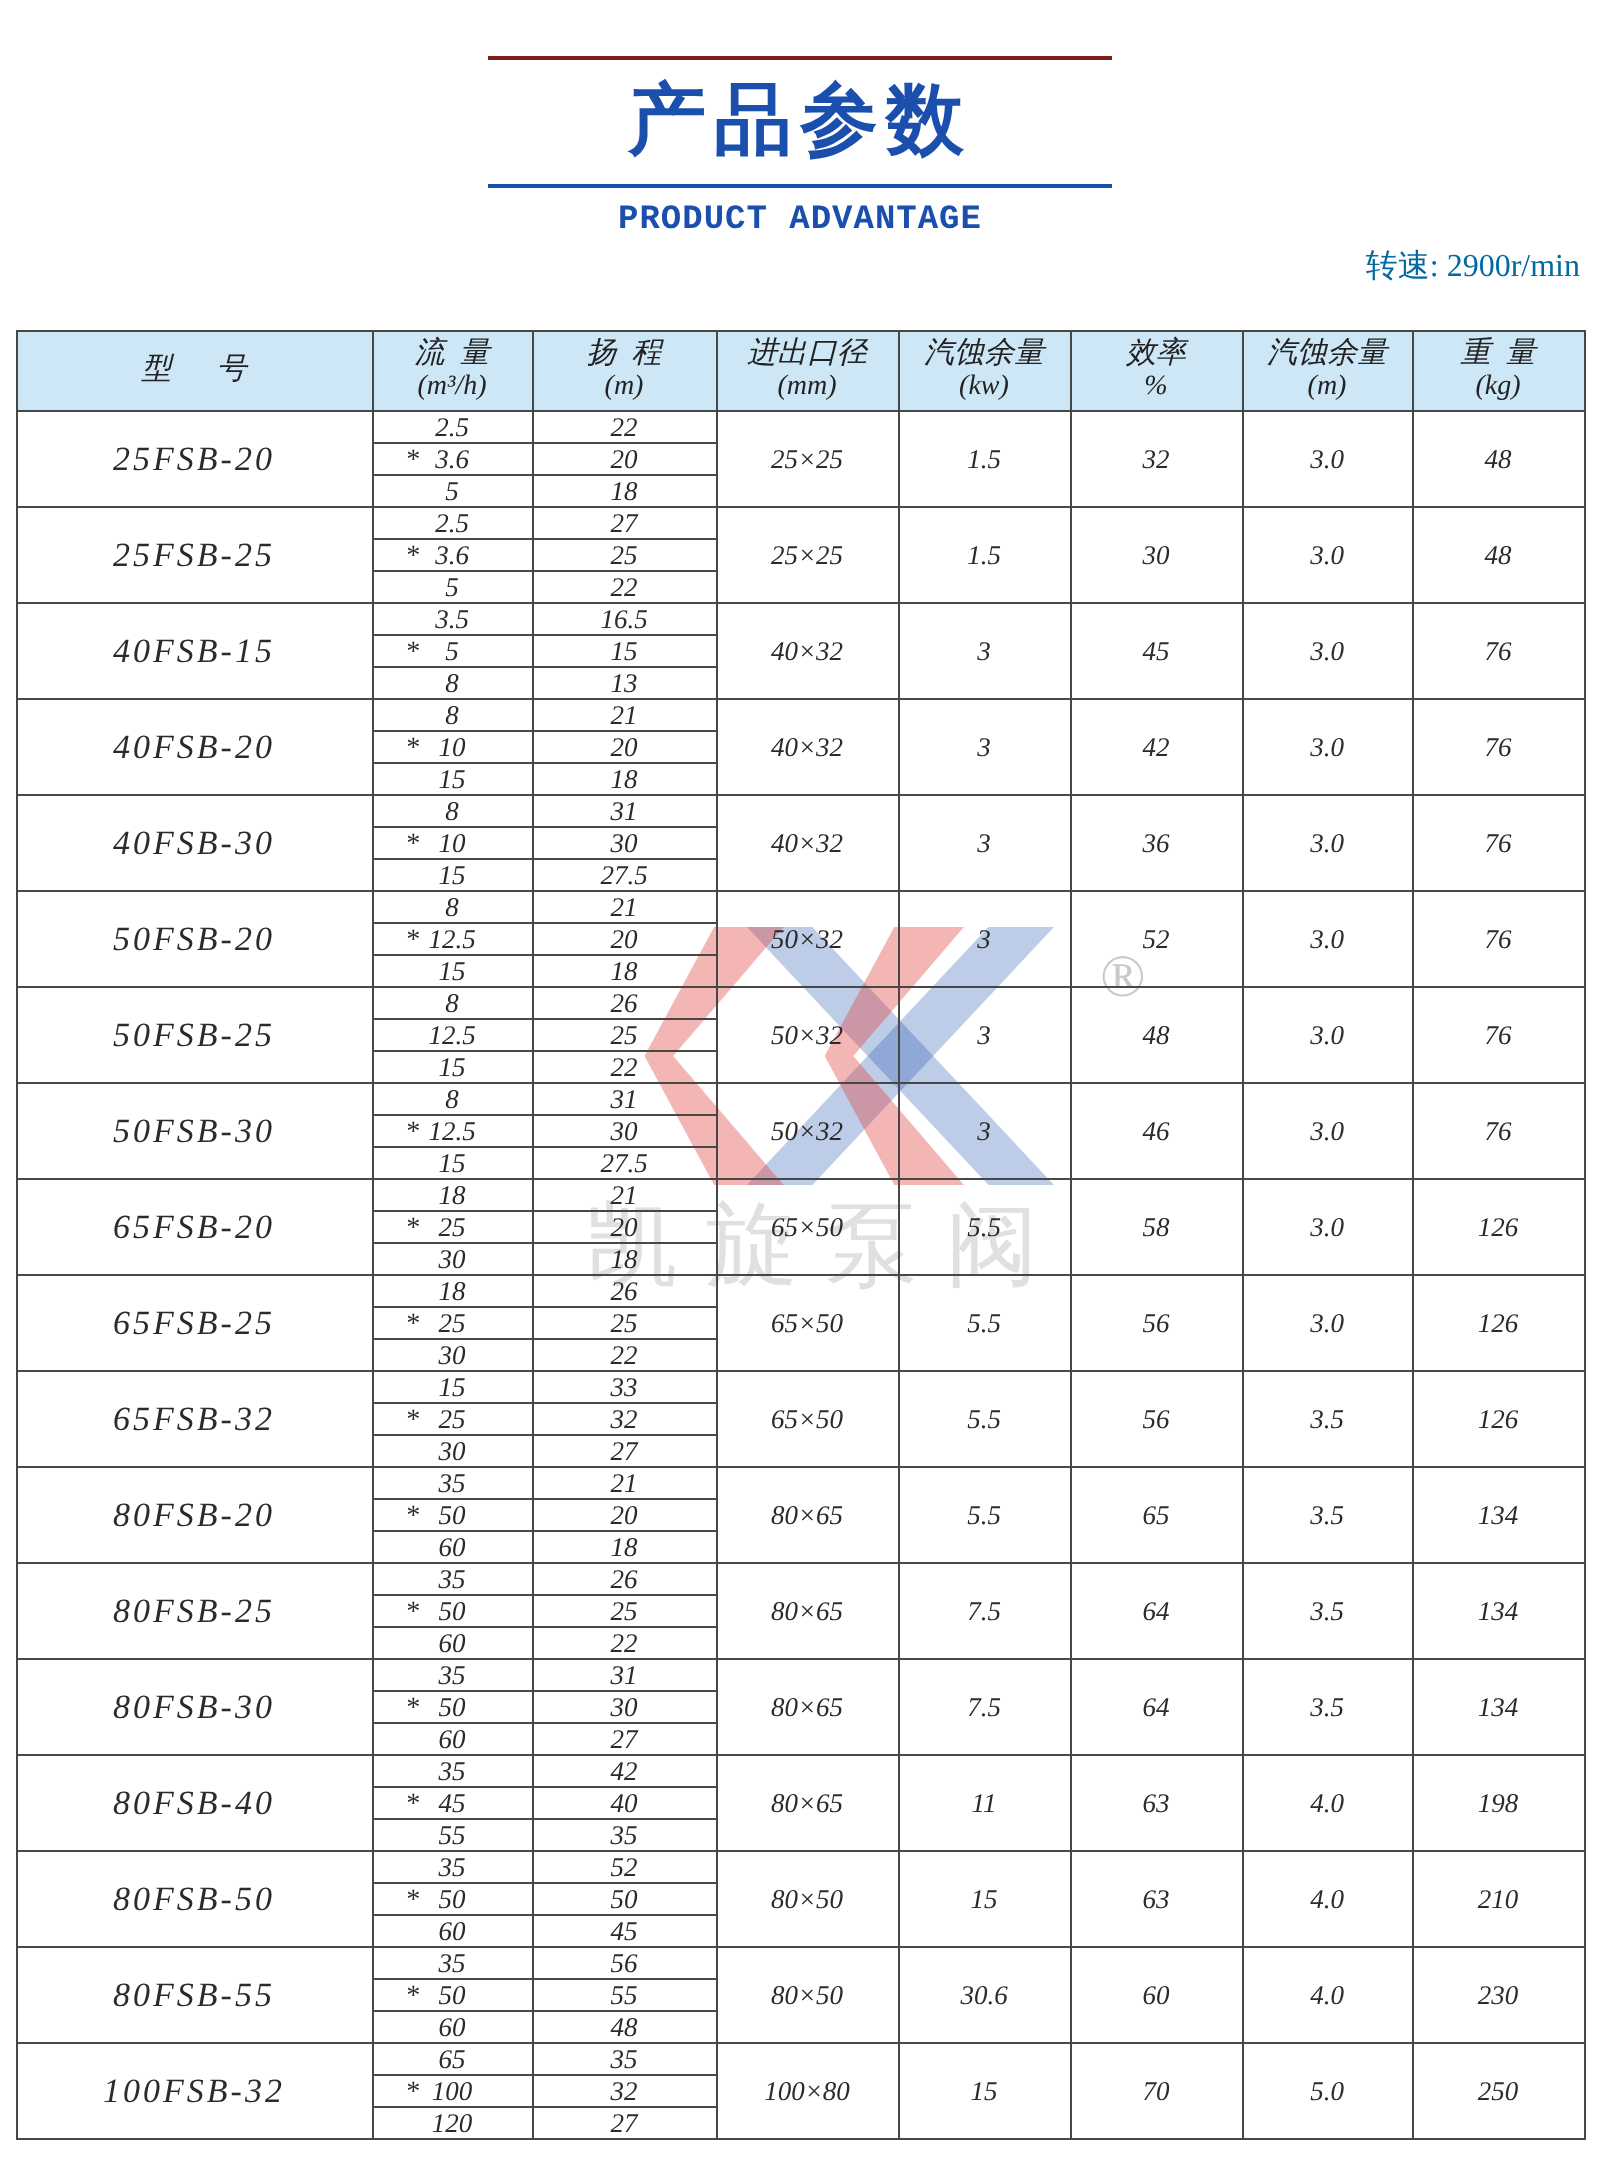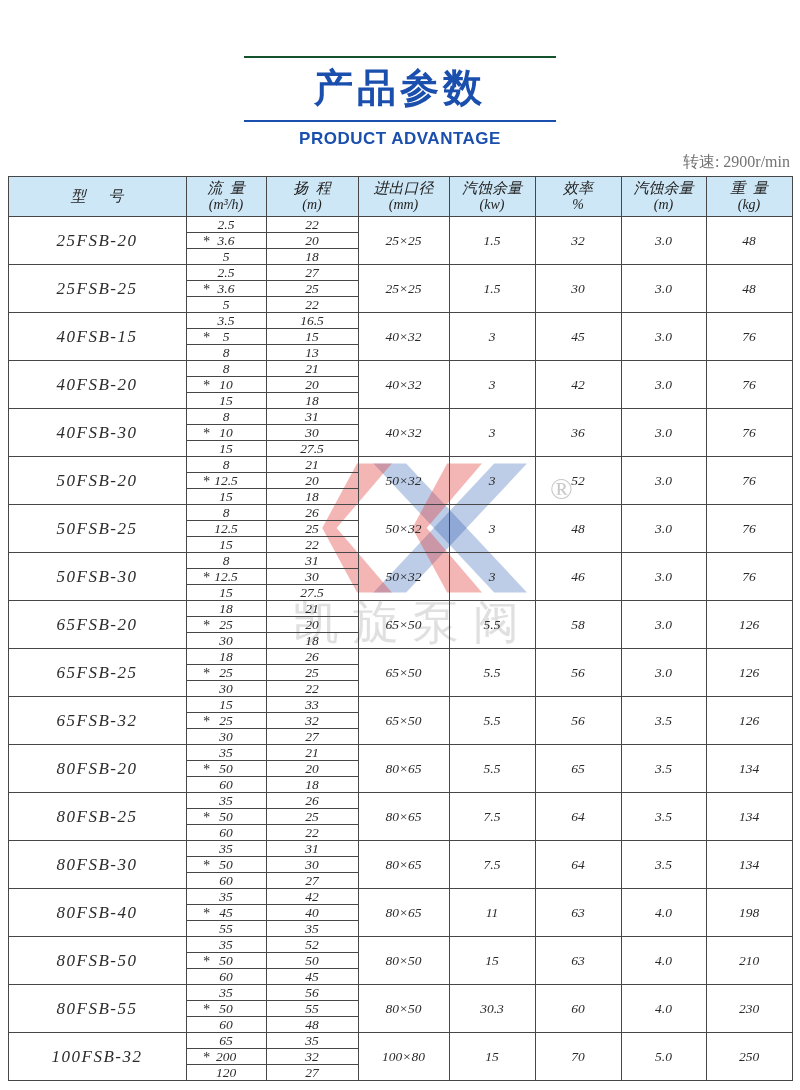--- a/index.html
+++ b/index.html
@@ -17,36 +17,36 @@
   #wm-logo { left: 312px; top: 462px; width: 215px; height: 132px; }
   #wm-reg  { left: 550px; top: 472px; font-size: 30px; color: #bcbcbc; opacity: .8;
              font-family: "Liberation Serif", serif; }
   #wm-text { left: 293px; top: 592px; font-size: 46px; color: #cccccc; opacity: .6;
              letter-spacing: 14px; white-space: pre; font-family: Liberation Serif, serif; }
 
   .content { position: relative; z-index: 1; }
 
   
   .title-box {
-    width: 312px; margin: 56px auto 0;
-    border-top: 2px solid #14532d; border-bottom: 2px solid #1a4fae;
+    width: 312px; margin: 28px auto 0;
+    border-top: 2px solid #7f1d1d; border-bottom: 2px solid #1a4fae;
     padding: 3px 0 5px;
   }
   .page-title {
     text-align: center; font-family: "Liberation Sans", "DejaVu Sans", sans-serif;
     font-size: 39px; font-weight: bold; color: #1a4fae; letter-spacing: 4px;
   }
   .page-subtitle {
     margin-top: 7px; text-align: center;
-    font-family: Liberation Sans, sans-serif;
+    font-family: Liberation Mono, monospace;
     font-size: 17px; font-weight: bold; color: #1a4fae; letter-spacing: .5px;
   }
   .speed-note {
-    margin: 3px 10px 3px 0; text-align: right;
-    font-size: 16px; color: #737373;
+    margin: 3px 10px 21px 0; text-align: right;
+    font-size: 16px; color: #0369a1;
   }
 
   
   table.params {
     width: 784px; margin: 0 auto;
     border-collapse: collapse; table-layout: fixed;
     background: transparent;
     font-style: italic;
   }
   table.params th, table.params td {
@@ -422,21 +422,21 @@
         </tr>
         <tr>
           <td class="flow"><span class="star"></span><span>60</span></td>
           <td>45</td>
         </tr>
         <tr>
           <td class="model" rowspan="3">80FSB-55</td>
           <td class="flow"><span class="star"></span><span>35</span></td>
           <td>56</td>
           <td rowspan="3">80×50</td>
-          <td rowspan="3">30.3</td>
+          <td rowspan="3">30.6</td>
           <td rowspan="3">60</td>
           <td rowspan="3">4.0</td>
           <td rowspan="3">230</td>
         </tr>
         <tr>
           <td class="flow"><span class="star">*</span><span>50</span></td>
           <td>55</td>
         </tr>
         <tr>
           <td class="flow"><span class="star"></span><span>60</span></td>
@@ -446,21 +446,21 @@
           <td class="model" rowspan="3">100FSB-32</td>
           <td class="flow"><span class="star"></span><span>65</span></td>
           <td>35</td>
           <td rowspan="3">100×80</td>
           <td rowspan="3">15</td>
           <td rowspan="3">70</td>
           <td rowspan="3">5.0</td>
           <td rowspan="3">250</td>
         </tr>
         <tr>
-          <td class="flow"><span class="star">*</span><span>200</span></td>
+          <td class="flow"><span class="star">*</span><span>100</span></td>
           <td>32</td>
         </tr>
         <tr>
           <td class="flow"><span class="star"></span><span>120</span></td>
           <td>27</td>
         </tr>
       </tbody>
   </table>
 </div>
 

